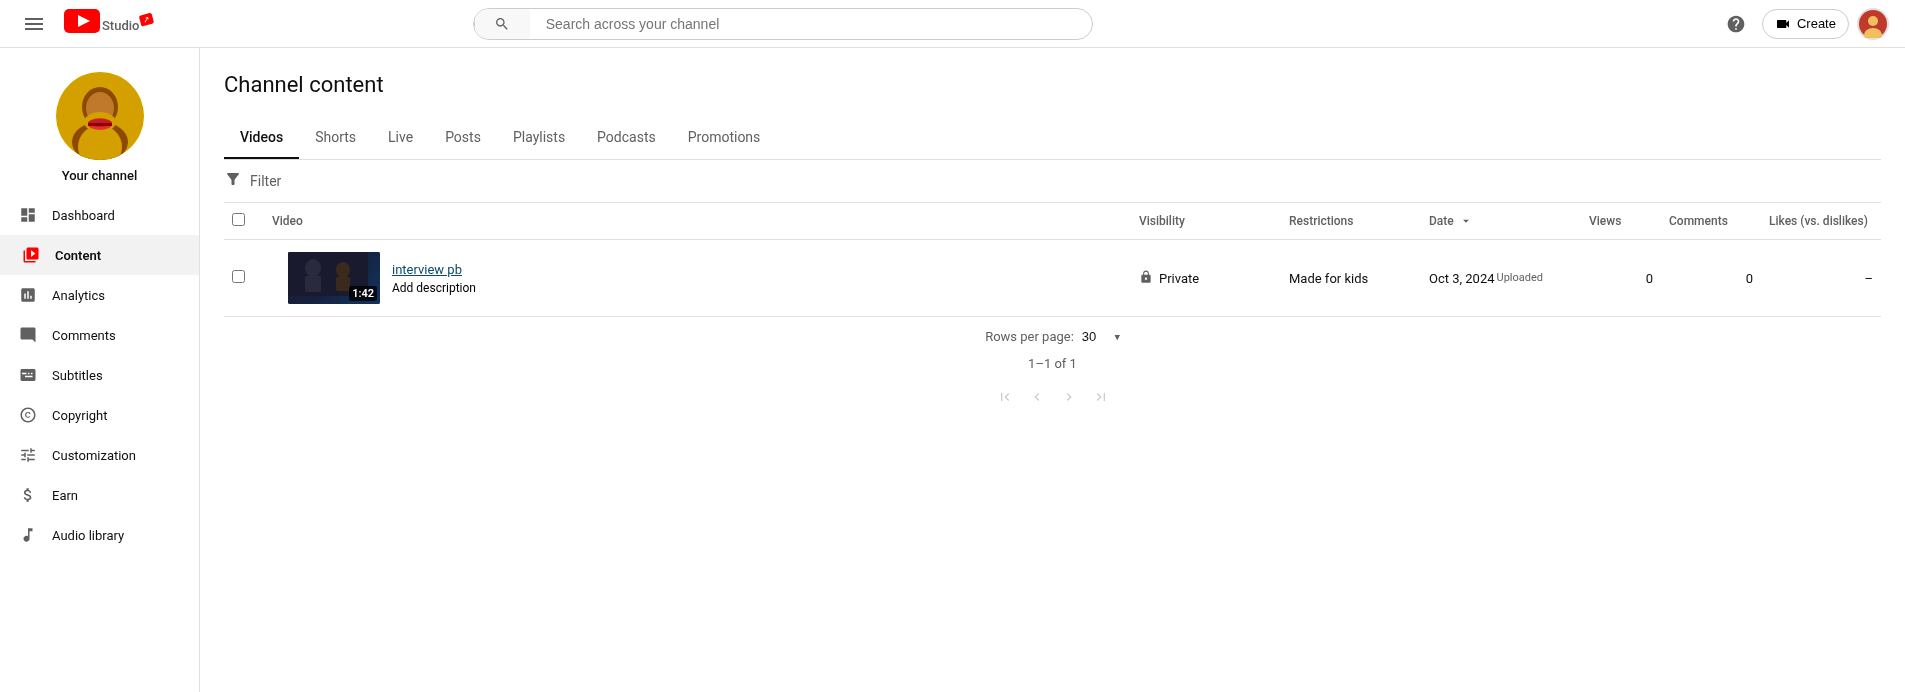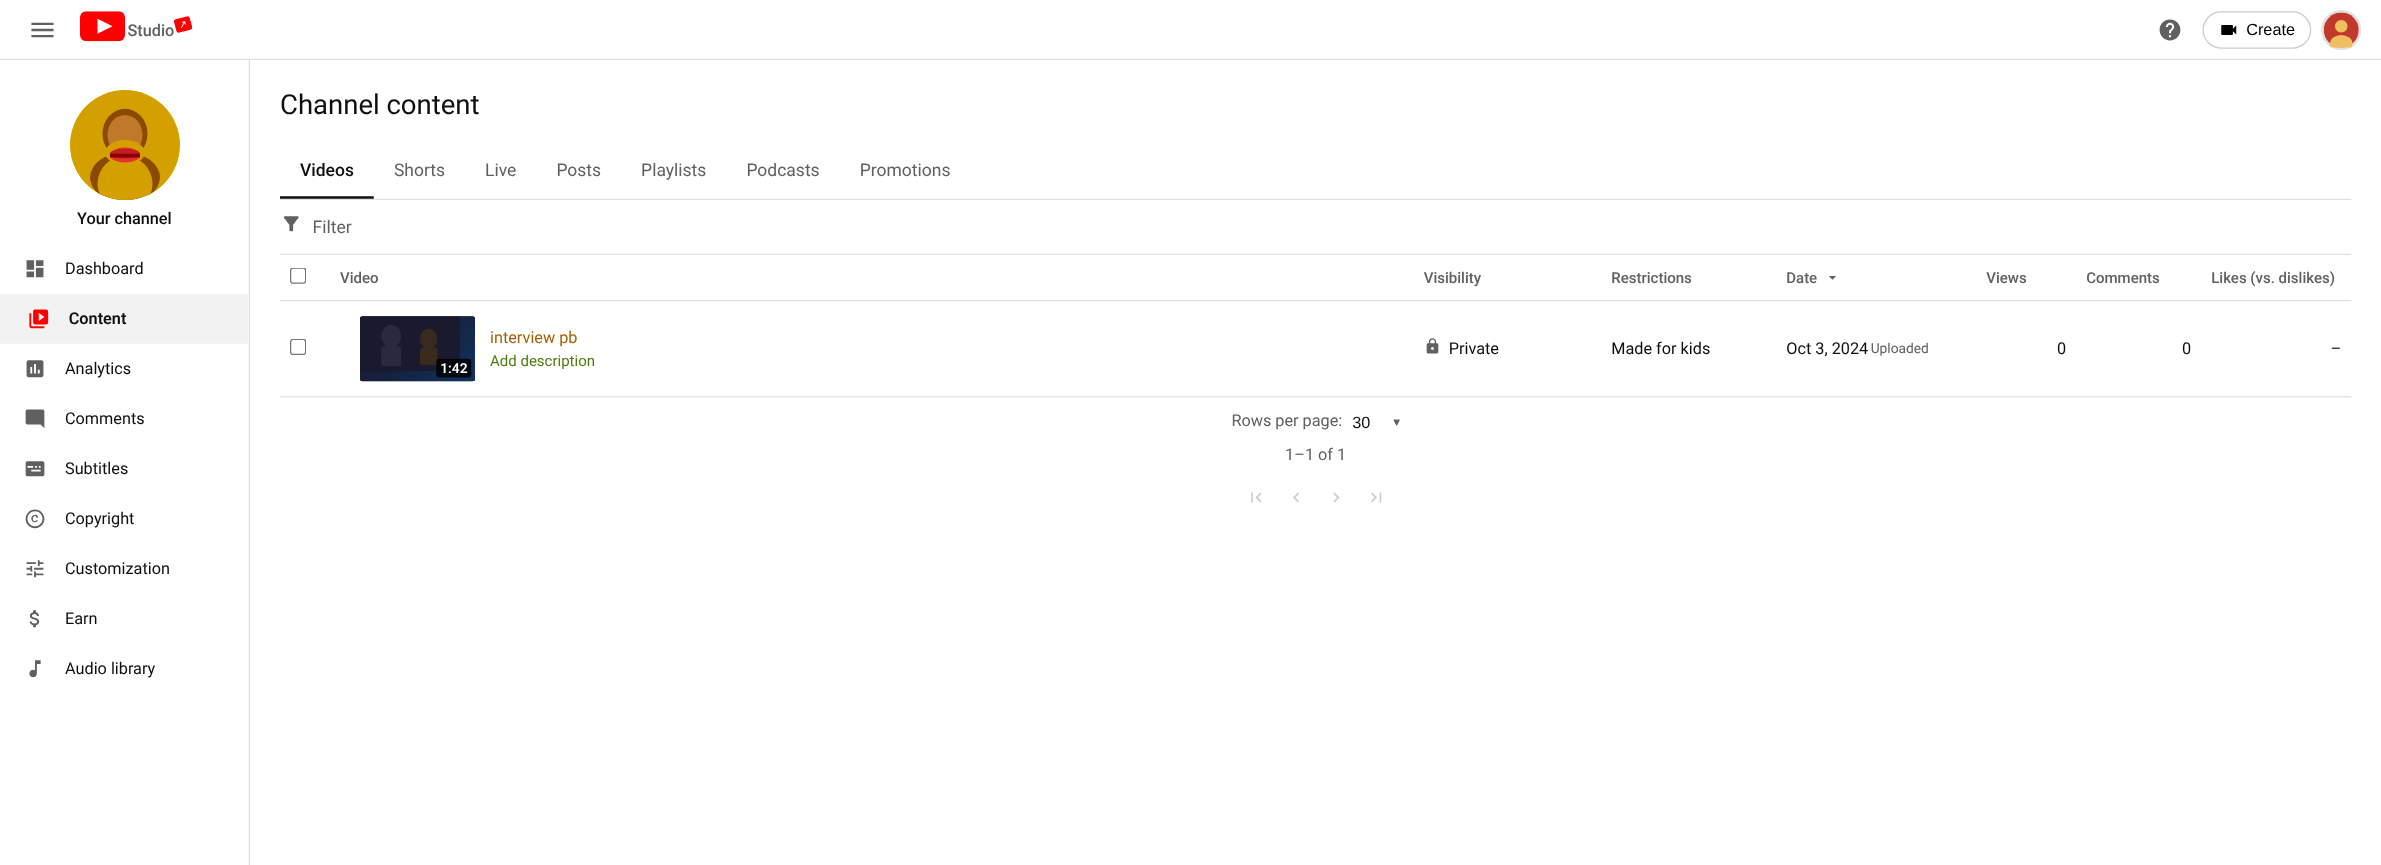--- a/index.html
+++ b/index.html
@@ -189,22 +189,22 @@
       bottom: 3px;
       right: 3px;
       background: rgba(0,0,0,0.8);
       color: #fff;
       font-size: 11px;
       font-weight: 600;
       padding: 1px 3px;
       border-radius: 2px;
     }
     .video-info { display: flex; flex-direction: column; gap: 4px; }
-    .video-title { font-size: 13px; color: #a16207; }
-    .video-desc { font-size: 12px; color: #4d7c0f; cursor: pointer; }
+    .video-title { font-size: 13px; color: #0c4a6e; text-decoration: underline; }
+    .video-desc { font-size: 12px; color: #000000; cursor: pointer; }
 
     .visibility-cell { display: flex; align-items: center; gap: 6px; }
     .lock-icon { font-size: 14px; color: #606060; }
     .private-label { font-size: 13px; }
 
     .date-cell { display: flex; flex-direction: row; gap: 2px; }
     .date-main { font-size: 13px; }
     .date-sub { font-size: 11px; color: #606060; }
 
     
@@ -269,20 +269,28 @@
             <rect width="36" height="24" rx="5" fill="#FF0000"></rect>
             <polygon points="14,6 26,12 14,18" fill="white"></polygon>
           </svg>
         </span>
         <span class="studio-text">Studio</span>
         <span class="arrow-badge">↗</span>
       </div>
     </div>
   </div>
 
+  <div class="search-bar">
+    <button class="search-btn">
+      <svg width="16" height="16" viewBox="0 0 24 24" fill="#606060">
+        <path d="M15.5 14h-.79l-.28-.27C15.41 12.59 16 11.11 16 9.5 16 5.91 13.09 3 9.5 3S3 5.91 3 9.5 5.91 16 9.5 16c1.61 0 3.09-.59 4.23-1.57l.27.28v.79l5 4.99L20.49 19l-4.99-5zm-6 0C7.01 14 5 11.99 5 9.5S7.01 5 9.5 5 14 7.01 14 9.5 11.99 14 9.5 14z"></path>
+      </svg>
+    </button>
+    <input type="text" placeholder="Search across your channel" style="">
+  </div>
 
   <div class="topbar-right">
     <button class="icon-btn">
       <svg width="20" height="20" viewBox="0 0 24 24" fill="#606060">
         <path d="M12 2C6.48 2 2 6.48 2 12s4.48 10 10 10 10-4.48 10-10S17.52 2 12 2zm1 17h-2v-2h2v2zm2.07-7.75l-.9.92C13.45 12.9 13 13.5 13 15h-2v-.5c0-1.1.45-2.1 1.17-2.83l1.24-1.26c.37-.36.59-.86.59-1.41 0-1.1-.9-2-2-2s-2 .9-2 2H8c0-2.21 1.79-4 4-4s4 1.79 4 4c0 .88-.36 1.68-.93 2.25z"></path>
       </svg>
     </button>
     <button class="create-btn">
       <svg width="16" height="16" viewBox="0 0 24 24" fill="currentColor">
         <path d="M17 10.5V7c0-.55-.45-1-1-1H4c-.55 0-1 .45-1 1v10c0 .55.45 1 1 1h12c.55 0 1-.45 1-1v-3.5l4 4v-11l-4 4z"></path>

